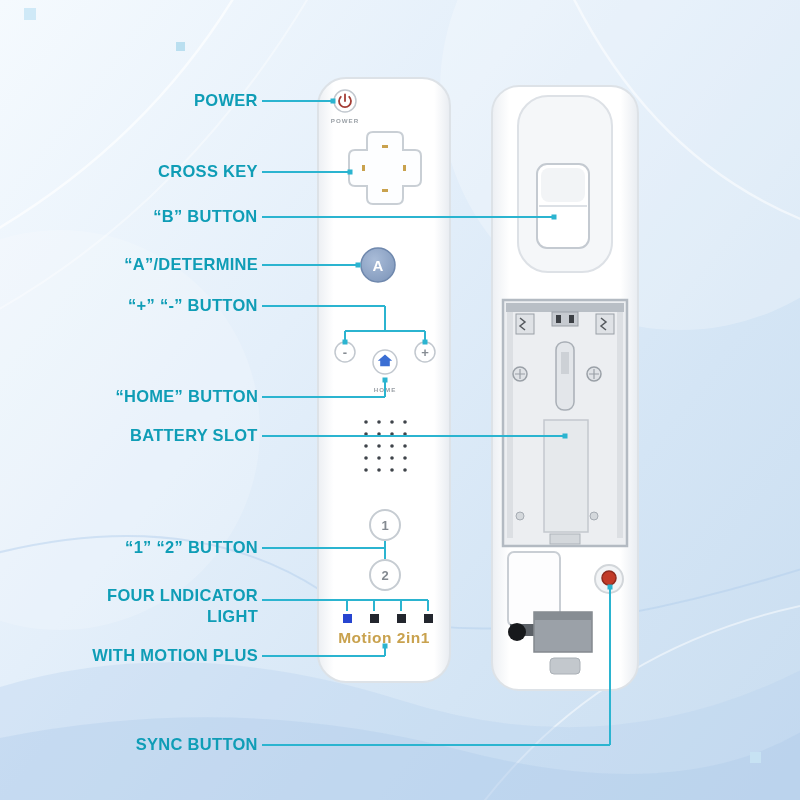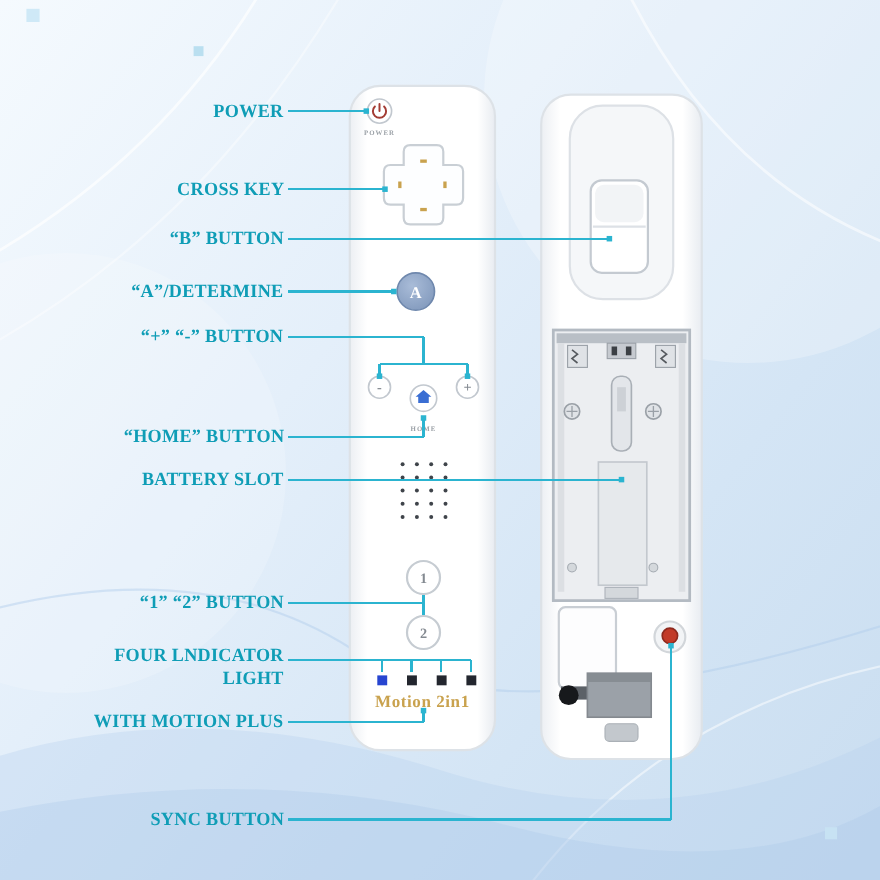--- a/index.html
+++ b/index.html
@@ -1,19 +1,19 @@
 <!DOCTYPE html>
 <html><head>
 <meta charset="utf-8">
 <style>
   html,body{margin:0;padding:0;background:#ffffff;}
   .canvas{
     position:relative;width:800px;height:800px;overflow:hidden;
     background:linear-gradient(128deg,#f5fafe 0%,#e4effa 38%,#d4e5f5 70%,#c9ddf0 100%);
-    font-family:Liberation Serif, serif;
+    font-family:Liberation Sans, sans-serif;
   }
   svg{position:absolute;}
   .bg{left:0;top:0;z-index:0;}
   .sq{position:absolute;z-index:1;}
   .ctrl{z-index:3;}
   .lines{left:0;top:0;z-index:6;pointer-events:none;}
   .label{
     position:absolute;right:542px;z-index:4;
     color:#0f9db6;font-size:17px;font-weight:700;letter-spacing:.3px;
     white-space:nowrap;text-align:right;line-height:22px;

